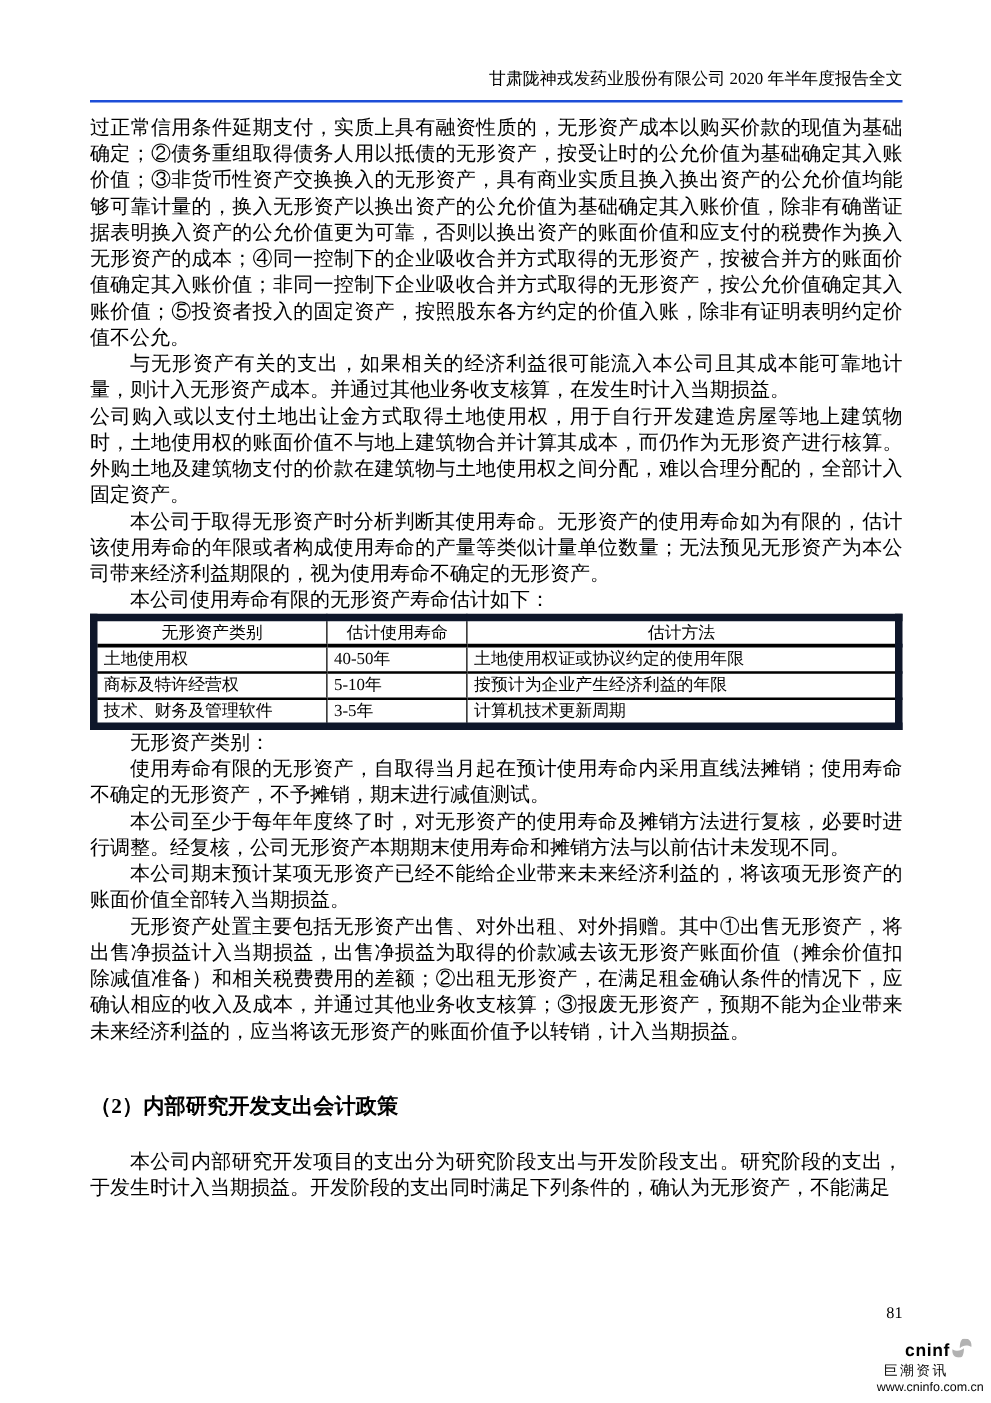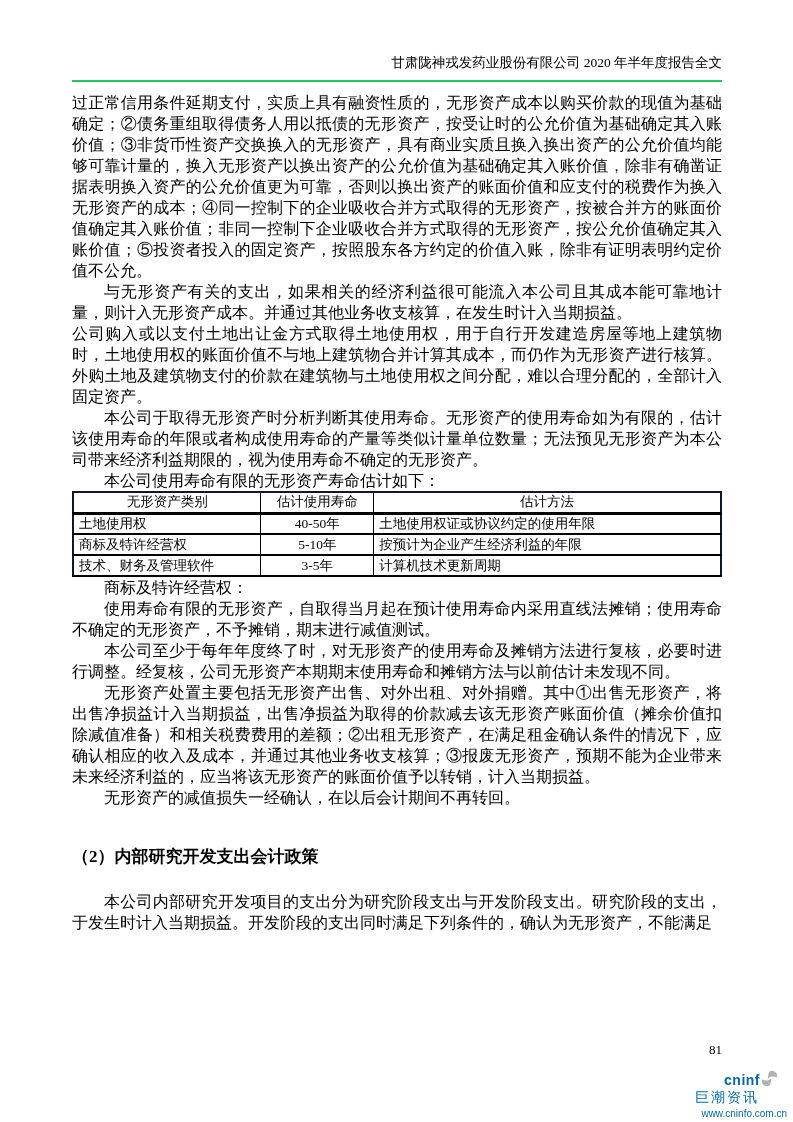--- a/index.html
+++ b/index.html
@@ -15,53 +15,53 @@
   }
   .report-header {
     position: absolute;
     top: 54px;
     left: 72px;
     width: 650px;
     text-align: right;
     font-size: 13.5px;
     line-height: 17px;
     padding-bottom: 9px;
-    border-bottom: 2px solid #22c55e;
+    border-bottom: 2px solid #1d4ed8;
   }
   .doc-body {
     position: absolute;
     top: 92px;
     left: 72px;
     width: 650px;
     font-size: 16px;
     line-height: 21px;
     text-align: justify;
   }
   .doc-body p { margin: 0; }
   .indent { text-indent: 2em; }
   table.life-table {
     width: 100%;
     border-collapse: collapse;
-    border: 2px solid #0f172a;
+    border: 6px solid #0f172a;
     font-size: 13.5px;
     line-height: 16px;
     text-align: left;
   }
   table.life-table th, table.life-table td {
     border: 1px solid #000;
     border-bottom: 2px solid #000;
     height: 21px;
     padding: 1px 5px;
     font-weight: normal;
   }
   table.life-table thead th {
     text-align: center;
     border-bottom: 3px solid #000;
   }
-  td.col-life { text-align: center; }
+  td.col-life { text-align: left; }
   col.c1 { width: 29%; }
   col.c2 { width: 17.4%; }
   col.c3 { width: 53.6%; }
   .section-heading {
     margin: 38px 0 24px 0 !important;
     font-weight: bold;
     font-size: 17px;
   }
   .page-number {
     position: absolute;
@@ -69,37 +69,37 @@
     left: 72px;
     width: 650px;
     text-align: right;
     font-size: 13px;
   }
   .cninfo-logo {
     position: absolute;
     top: 1071px;
     right: 4px;
     width: 112px;
-    color: #0369a1;
+    color: #000000;
     font-family: "Liberation Sans", "DejaVu Sans", sans-serif;
   }
   .logo-row1 {
     display: flex;
     justify-content: flex-end;
     align-items: center;
     gap: 1px;
     margin-right: 11px;
     font-weight: bold;
     font-size: 14px;
     letter-spacing: 0.5px;
   }
   .logo-cn {
     text-align: right;
     margin-right: 30px;
-    font-size: 14px;
+    font-size: 11px;
     letter-spacing: 2px;
     margin-top: 0px;
   }
   .logo-url {
     text-align: right;
     margin-right: 2px;
     font-size: 10px;
     margin-top: 1px;
     white-space: nowrap;
   }
@@ -145,25 +145,25 @@
           <td>按预计为企业产生经济利益的年限</td>
         </tr>
         <tr>
           <td>技术、财务及管理软件</td>
           <td class="col-life">3-5年</td>
           <td>计算机技术更新周期</td>
         </tr>
       </tbody>
     </table>
 
-    <p class="indent">商标及特许经营权：</p>
+    <p class="indent">无形资产类别：</p>
     <p class="indent">使用寿命有限的无形资产，自取得当月起在预计使用寿命内采用直线法摊销；使用寿命不确定的无形资产，不予摊销，期末进行减值测试。</p>
     <p class="indent">本公司至少于每年年度终了时，对无形资产的使用寿命及摊销方法进行复核，必要时进行调整。经复核，公司无形资产本期期末使用寿命和摊销方法与以前估计未发现不同。</p>
+    <p class="indent">本公司期末预计某项无形资产已经不能给企业带来未来经济利益的，将该项无形资产的账面价值全部转入当期损益。</p>
     <p class="indent">无形资产处置主要包括无形资产出售、对外出租、对外捐赠。其中①出售无形资产，将出售净损益计入当期损益，出售净损益为取得的价款减去该无形资产账面价值（摊余价值扣除减值准备）和相关税费费用的差额；②出租无形资产，在满足租金确认条件的情况下，应确认相应的收入及成本，并通过其他业务收支核算；③报废无形资产，预期不能为企业带来未来经济利益的，应当将该无形资产的账面价值予以转销，计入当期损益。</p>
-    <p class="indent">无形资产的减值损失一经确认，在以后会计期间不再转回。</p>
 
     <p class="section-heading">（2）内部研究开发支出会计政策</p>
 
     <p class="indent">本公司内部研究开发项目的支出分为研究阶段支出与开发阶段支出。研究阶段的支出，于发生时计入当期损益。开发阶段的支出同时满足下列条件的，确认为无形资产，不能满足</p>
   </div>
 
   <div class="page-number">81</div>
 
   <div class="cninfo-logo">
     <div class="logo-row1">

